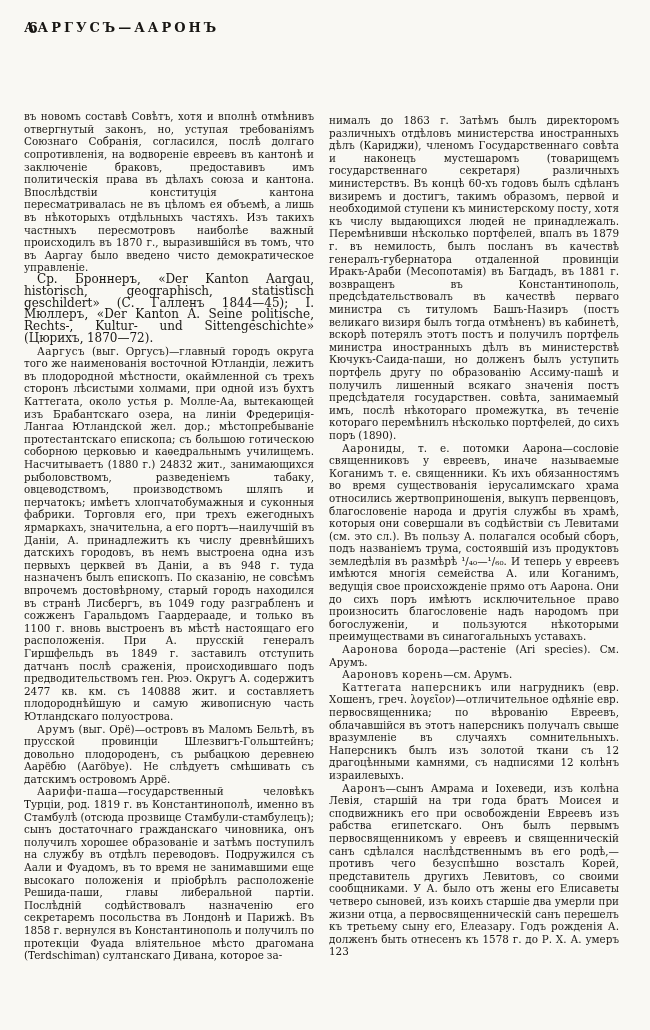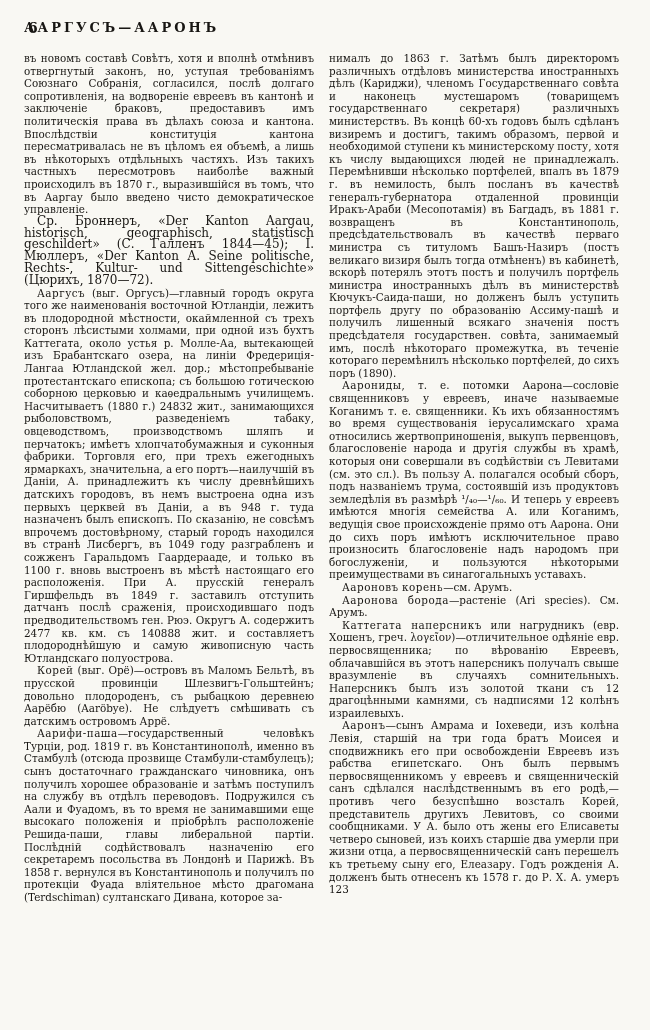--- a/index.html
+++ b/index.html
@@ -32,21 +32,21 @@
   }
   .running-title {
     text-align: left;
     font-size: 13px;
     font-weight: bold;
     letter-spacing: 3px;
     padding-top: 2px;
   }
   .columns {
     display: flex;
-    align-items: flex-start;
+    align-items: center;
     height: 968px;
     overflow: hidden;
   }
   .column {
     width: 290px;
     overflow: hidden;
     text-align: justify;
   }
   .column.left  { padding-right: 7px; }
   .column.right { padding-left: 7px; }
@@ -78,26 +78,26 @@
 <div class="page">
   <div class="page-header">
     <span class="page-number">6</span>
     <div class="running-title">ААРГУСЪ—ААРОНЪ</div>
   </div>
   <div class="columns">
     <div class="column left">
         <p class="para cont">въ новомъ составѣ Совѣтъ, хотя и вполнѣ отмѣнивъ отвергнутый законъ, но, уступая требованіямъ Союзнаго Собранія, согласился, послѣ долгаго сопротивленія, на водвореніе евреевъ въ кантонѣ и заключеніе браковъ, предоставивъ имъ политическія права въ дѣлахъ союза и кантона. Впослѣдствіи конституція кантона пересматривалась не въ цѣломъ ея объемѣ, а лишь въ нѣкоторыхъ отдѣльныхъ частяхъ. Изъ такихъ частныхъ пересмотровъ наиболѣе важный происходилъ въ 1870 г., выразившійся въ томъ, что въ Ааргау было введено чисто демократическое управленіе.</p>
         <p class="para small">Ср. Броннеръ, «Der Kanton Aargau, historisch, geographisch, statistisch geschildert» (С. Галленъ 1844—45); I. Мюллеръ, «Der Kanton A. Seine politische, Rechts-, Kultur- und Sittengeschichte» (Цюрихъ, 1870—72).</p>
         <p class="para"><b class="headword">Ааргусъ</b> (выг. Оргусъ)—главный городъ округа того же наименованія восточной Ютландіи, лежитъ въ плодородной мѣстности, окаймленной съ трехъ сторонъ лѣсистыми холмами, при одной изъ бухтъ Каттегата, около устья р. Молле-Аа, вытекающей изъ Брабантскаго озера, на линіи Фредериція-Лангаа Ютландской жел. дор.; мѣстопребываніе протестантскаго епископа; съ большою готическою соборною церковью и каѳедральнымъ училищемъ. Насчитываетъ (1880 г.) 24832 жит., занимающихся рыболовствомъ, разведеніемъ табаку, овцеводствомъ, производствомъ шляпъ и перчатокъ; имѣетъ хлопчатобумажныя и суконныя фабрики. Торговля его, при трехъ ежегодныхъ ярмаркахъ, значительна, а его портъ—наилучшій въ Даніи, А. принадлежитъ къ числу древнѣйшихъ датскихъ городовъ, въ немъ выстроена одна изъ первыхъ церквей въ Даніи, а въ 948 г. туда назначенъ былъ епископъ. По сказанію, не совсѣмъ впрочемъ достовѣрному, старый городъ находился въ странѣ Лисбергъ, въ 1049 году разграбленъ и сожженъ Гаральдомъ Гаардерааде, и только въ 1100 г. вновь выстроенъ въ мѣстѣ настоящаго его расположенія. При А. прусскій генералъ Гиршфельдъ въ 1849 г. заставилъ отступить датчанъ послѣ сраженія, происходившаго подъ предводительствомъ ген. Рюэ. Округъ А. содержитъ 2477 кв. км. съ 140888 жит. и составляетъ плодороднѣйшую и самую живописную часть Ютландскаго полуострова.</p>
-        <p class="para"><b class="headword">Корей</b> (выг. Орё)—островъ въ Маломъ Бельтѣ, въ прусской провинціи Шлезвигъ-Гольштейнъ; довольно плодороденъ, съ рыбацкою деревнею Аарёбю (Aaröbye). Не слѣдуетъ смѣшивать съ датскимъ островомъ Аррё.</p>
+        <p class="para"><b class="headword">Арумъ</b> (выг. Орё)—островъ въ Маломъ Бельтѣ, въ прусской провинціи Шлезвигъ-Гольштейнъ; довольно плодороденъ, съ рыбацкою деревнею Аарёбю (Aaröbye). Не слѣдуетъ смѣшивать съ датскимъ островомъ Аррё.</p>
         <p class="para"><b class="headword">Аарифи-паша</b>—государственный человѣкъ Турціи, род. 1819 г. въ Константинополѣ, именно въ Стамбулѣ (отсюда прозвище Стамбули-стамбулецъ); сынъ достаточнаго гражданскаго чиновника, онъ получилъ хорошее образованіе и затѣмъ поступилъ на службу въ отдѣлъ переводовъ. Подружился съ Аали и Фуадомъ, въ то время не занимавшими еще высокаго положенія и пріобрѣлъ расположеніе Решида-паши, главы либеральной партіи. Послѣдній содѣйствовалъ назначенію его секретаремъ посольства въ Лондонѣ и Парижѣ. Въ 1858 г. вернулся въ Константинополь и получилъ по протекціи Фуада вліятельное мѣсто драгомана (Terdschiman) султанскаго Дивана, которое за-</p>
       </div>
     <div class="divider"></div>
     <div class="column right">
         <p class="para cont">нималъ до 1863 г. Затѣмъ былъ директоромъ различныхъ отдѣловъ министерства иностранныхъ дѣлъ (Кариджи), членомъ Государственнаго совѣта и наконецъ мустешаромъ (товарищемъ государственнаго секретаря) различныхъ министерствъ. Въ концѣ 60-хъ годовъ былъ сдѣланъ визиремъ и достигъ, такимъ образомъ, первой и необходимой ступени къ министерскому посту, хотя къ числу выдающихся людей не принадлежалъ. Перемѣнивши нѣсколько портфелей, впалъ въ 1879 г. въ немилость, былъ посланъ въ качествѣ генералъ-губернатора отдаленной провинціи Иракъ-Араби (Месопотамія) въ Багдадъ, въ 1881 г. возвращенъ въ Константинополь, предсѣдательствовалъ въ качествѣ перваго министра съ титуломъ Башъ-Назиръ (постъ великаго визиря былъ тогда отмѣненъ) въ кабинетѣ, вскорѣ потерялъ этотъ постъ и получилъ портфель министра иностранныхъ дѣлъ въ министерствѣ Кючукъ-Саида-паши, но долженъ былъ уступить портфель другу по образованію Ассиму-пашѣ и получилъ лишенный всякаго значенія постъ предсѣдателя государствен. совѣта, занимаемый имъ, послѣ нѣкотораго промежутка, въ теченіе котораго перемѣнилъ нѣсколько портфелей, до сихъ поръ (1890).</p>
         <p class="para"><b class="headword">Аарониды</b>, т. е. потомки Аарона—сословіе священниковъ у евреевъ, иначе называемые Коганимъ т. е. священники. Къ ихъ обязанностямъ во время существованія іерусалимскаго храма относились жертвоприношенія, выкупъ первенцовъ, благословеніе народа и другія службы въ храмѣ, которыя они совершали въ содѣйствіи съ Левитами (см. это сл.). Въ пользу А. полагался особый сборъ, подъ названіемъ трума, состоявшій изъ продуктовъ земледѣлія въ размѣрѣ ¹/₄₀—¹/₆₀. И теперь у евреевъ имѣются многія семейства А. или Коганимъ, ведущія свое происхожденіе прямо отъ Аарона. Они до сихъ поръ имѣютъ исключительное право произносить благословеніе надъ народомъ при богослуженіи, и пользуются нѣкоторыми преимуществами въ синагогальныхъ уставахъ.</p>
+        <p class="para"><b class="headword">Ааронова борода</b>—растеніе (Ari species). См. Арумъ.</p>
         <p class="para"><b class="headword">Аароновъ корень</b>—см. Арумъ.</p>
-        <p class="para"><b class="headword">Ааронова борода</b>—растеніе (Ari species). См. Арумъ.</p>
         <p class="para"><b class="headword">Каттегата наперсникъ</b> или нагрудникъ (евр. Хошенъ, греч. λογεῖον)—отличительное одѣяніе евр. первосвященника; по вѣрованію Евреевъ, облачавшійся въ этотъ наперсникъ получалъ свыше вразумленіе въ случаяхъ сомнительныхъ. Наперсникъ былъ изъ золотой ткани съ 12 драгоцѣнными камнями, съ надписями 12 колѣнъ израилевыхъ.</p>
         <p class="para"><b class="headword">Ааронъ</b>—сынъ Амрама и Іохеведи, изъ колѣна Левія, старшій на три года братъ Моисея и сподвижникъ его при освобожденіи Евреевъ изъ рабства египетскаго. Онъ былъ первымъ первосвященникомъ у евреевъ и священническій санъ сдѣлался наслѣдственнымъ въ его родѣ,—противъ чего безуспѣшно возсталъ Корей, представитель другихъ Левитовъ, со своими сообщниками. У А. было отъ жены его Елисаветы четверо сыновей, изъ коихъ старшіе два умерли при жизни отца, а первосвященническій санъ перешелъ къ третьему сыну его, Елеазару. Годъ рожденія А. долженъ быть отнесенъ къ 1578 г. до Р. Х. А. умеръ 123</p>
       </div>
   </div>
 </div>
 
 </body></html>

